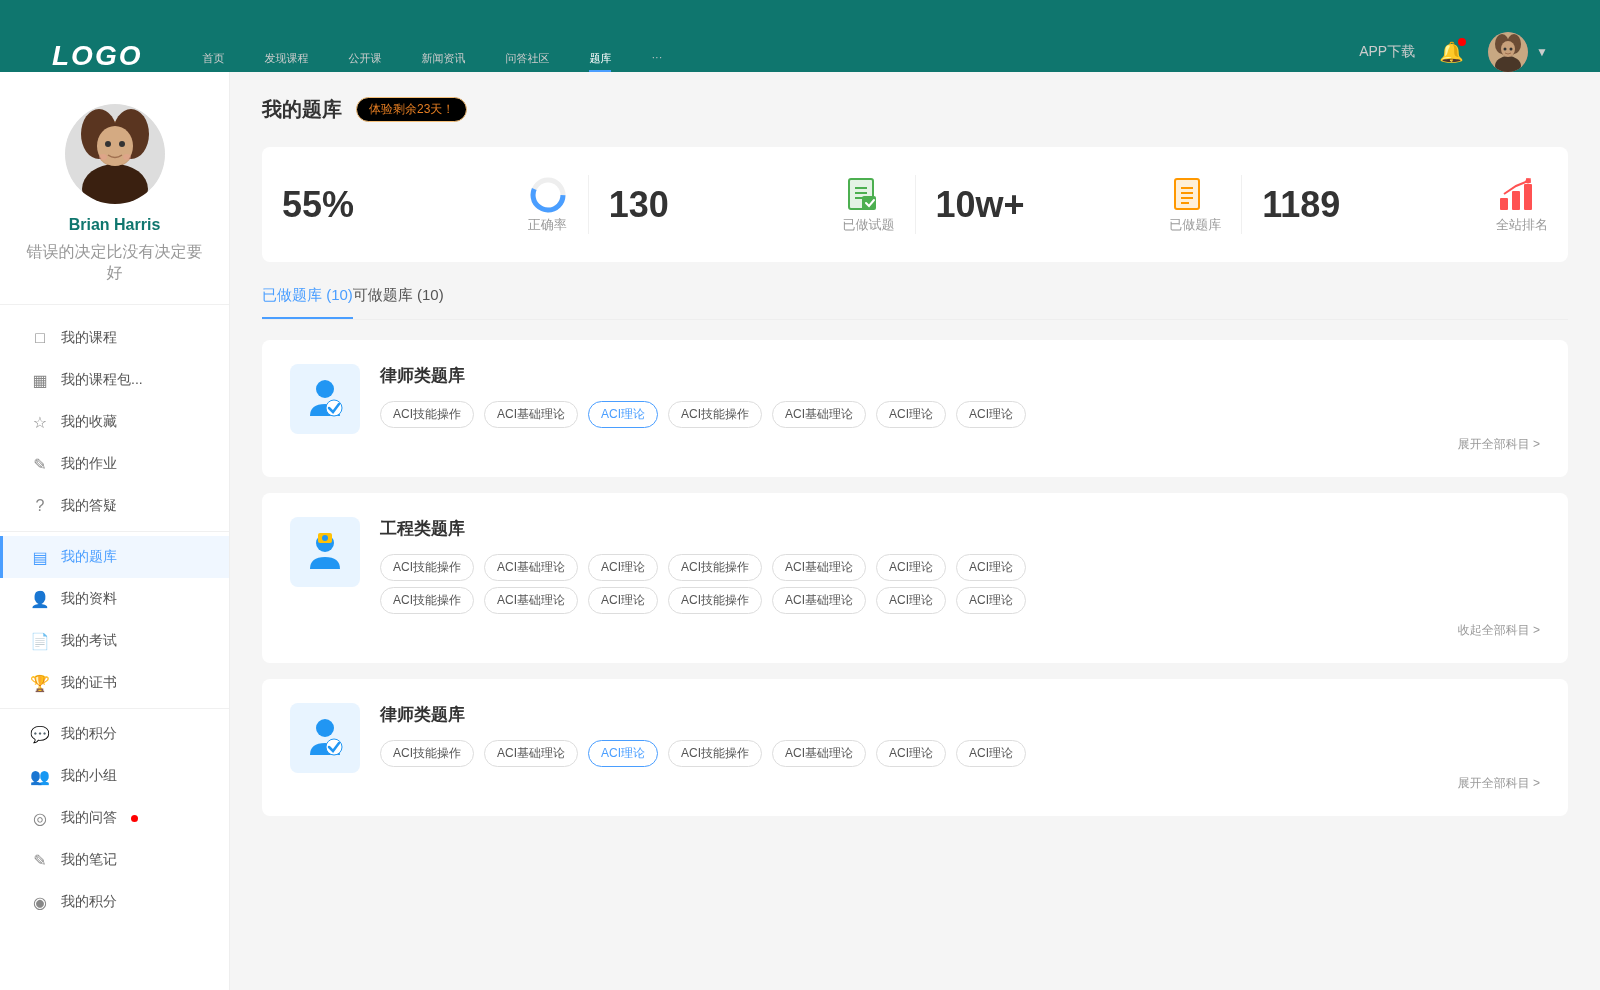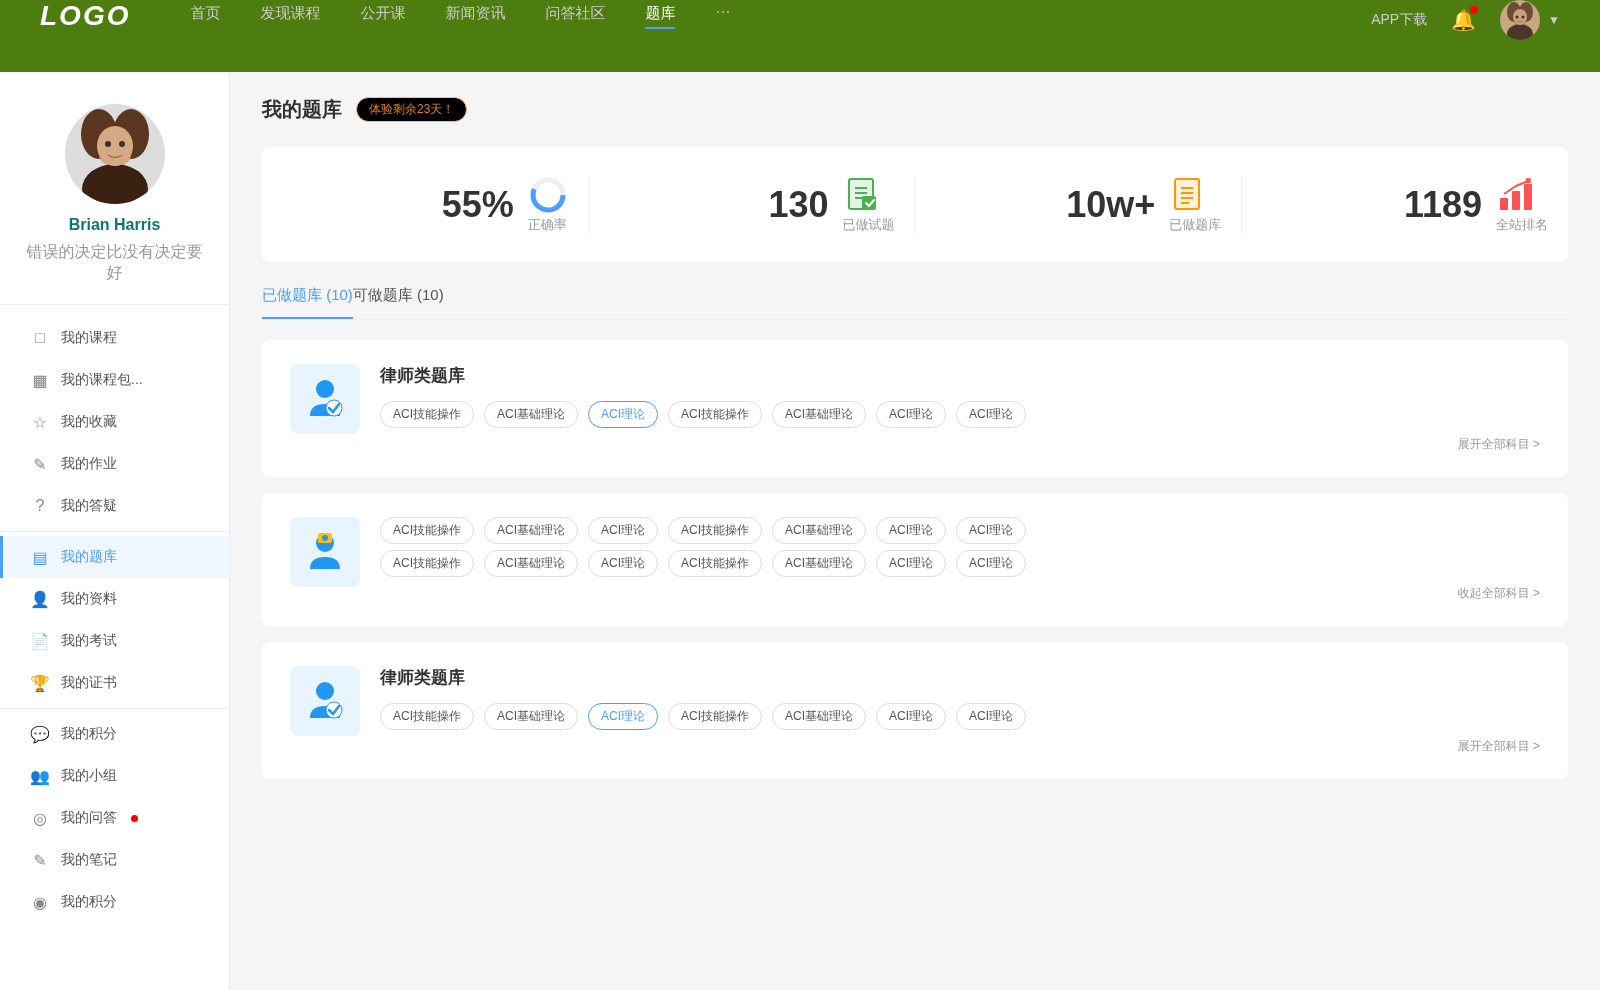--- a/index.html
+++ b/index.html
@@ -1,44 +1,44 @@
 <!DOCTYPE html>
 <html><head>
   <meta charset="utf-8">
   <style>
     * { box-sizing: border-box; margin: 0; padding: 0; }
     body { font-family: -apple-system, BlinkMacSystemFont, "PingFang SC", "Microsoft YaHei", sans-serif; background: #f0f2f5; color: #333; font-size: 14px; }
 
     
     .navbar {
-      background: #4d7c0f;
+      background: #0f766e;
       height: 72px;
       display: flex;
-      align-items: flex-start;
-      padding: 0 40px;
+      align-items: flex-end;
+      padding: 0 52px;
       position: fixed;
       top: 0; left: 0; right: 0;
       z-index: 100;
     }
     .navbar-logo {
       color: #fff;
       font-size: 28px;
       font-weight: bold;
       letter-spacing: 2px;
       margin-right: 60px;
       font-style: italic;
     }
     .navbar-menu {
       display: flex;
       gap: 40px;
       flex: 1;
     }
     .navbar-menu-item {
       color: #ccc;
-      font-size: 15px;
+      font-size: 11px;
       cursor: pointer;
       padding: 4px 0;
       font-family: Liberation Serif, serif;
     }
     .navbar-menu-item.active {
       color: #fff;
       border-bottom: 2px solid #4a9eff;
     }
     .navbar-right {
       display: flex;
@@ -193,21 +193,21 @@
       background: #fff;
       border-radius: 8px;
       display: flex;
       padding: 28px 0;
       margin-bottom: 24px;
     }
     .stat-item {
       flex: 1;
       display: flex;
       align-items: center;
-      justify-content: flex-end;
+      justify-content: space-between;
       gap: 14px;
       border-right: 1px solid #f0f0f0;
       padding: 0 20px;
     }
     .stat-item:last-child { border-right: none; }
     .stat-value {
       font-size: 36px;
       font-weight: 700;
       color: #333;
     }
@@ -534,20 +534,21 @@
       <div class="bank-card-header">
         <div class="bank-icon">
           <svg width="50" height="50" viewBox="0 0 50 50">
             <circle cx="25" cy="16" r="9" fill="#2196F3"></circle>
             <path d="M10 42 Q10 30 25 30 Q40 30 40 42" fill="#2196F3"></path>
             <rect x="18" y="6" width="14" height="10" rx="2" fill="#FFC107"></rect>
             <circle cx="25" cy="11" r="3" fill="#2196F3"></circle>
           </svg>
         </div>
         <div class="bank-content">
+          <div class="bank-name">工程类题库</div>
           <div class="tag-row">
             <span class="tag">ACI技能操作</span>
             <span class="tag">ACI基础理论</span>
             <span class="tag">ACI理论</span>
             <span class="tag">ACI技能操作</span>
             <span class="tag">ACI基础理论</span>
             <span class="tag">ACI理论</span>
             <span class="tag">ACI理论</span>
           </div>
           <div class="tag-row">

